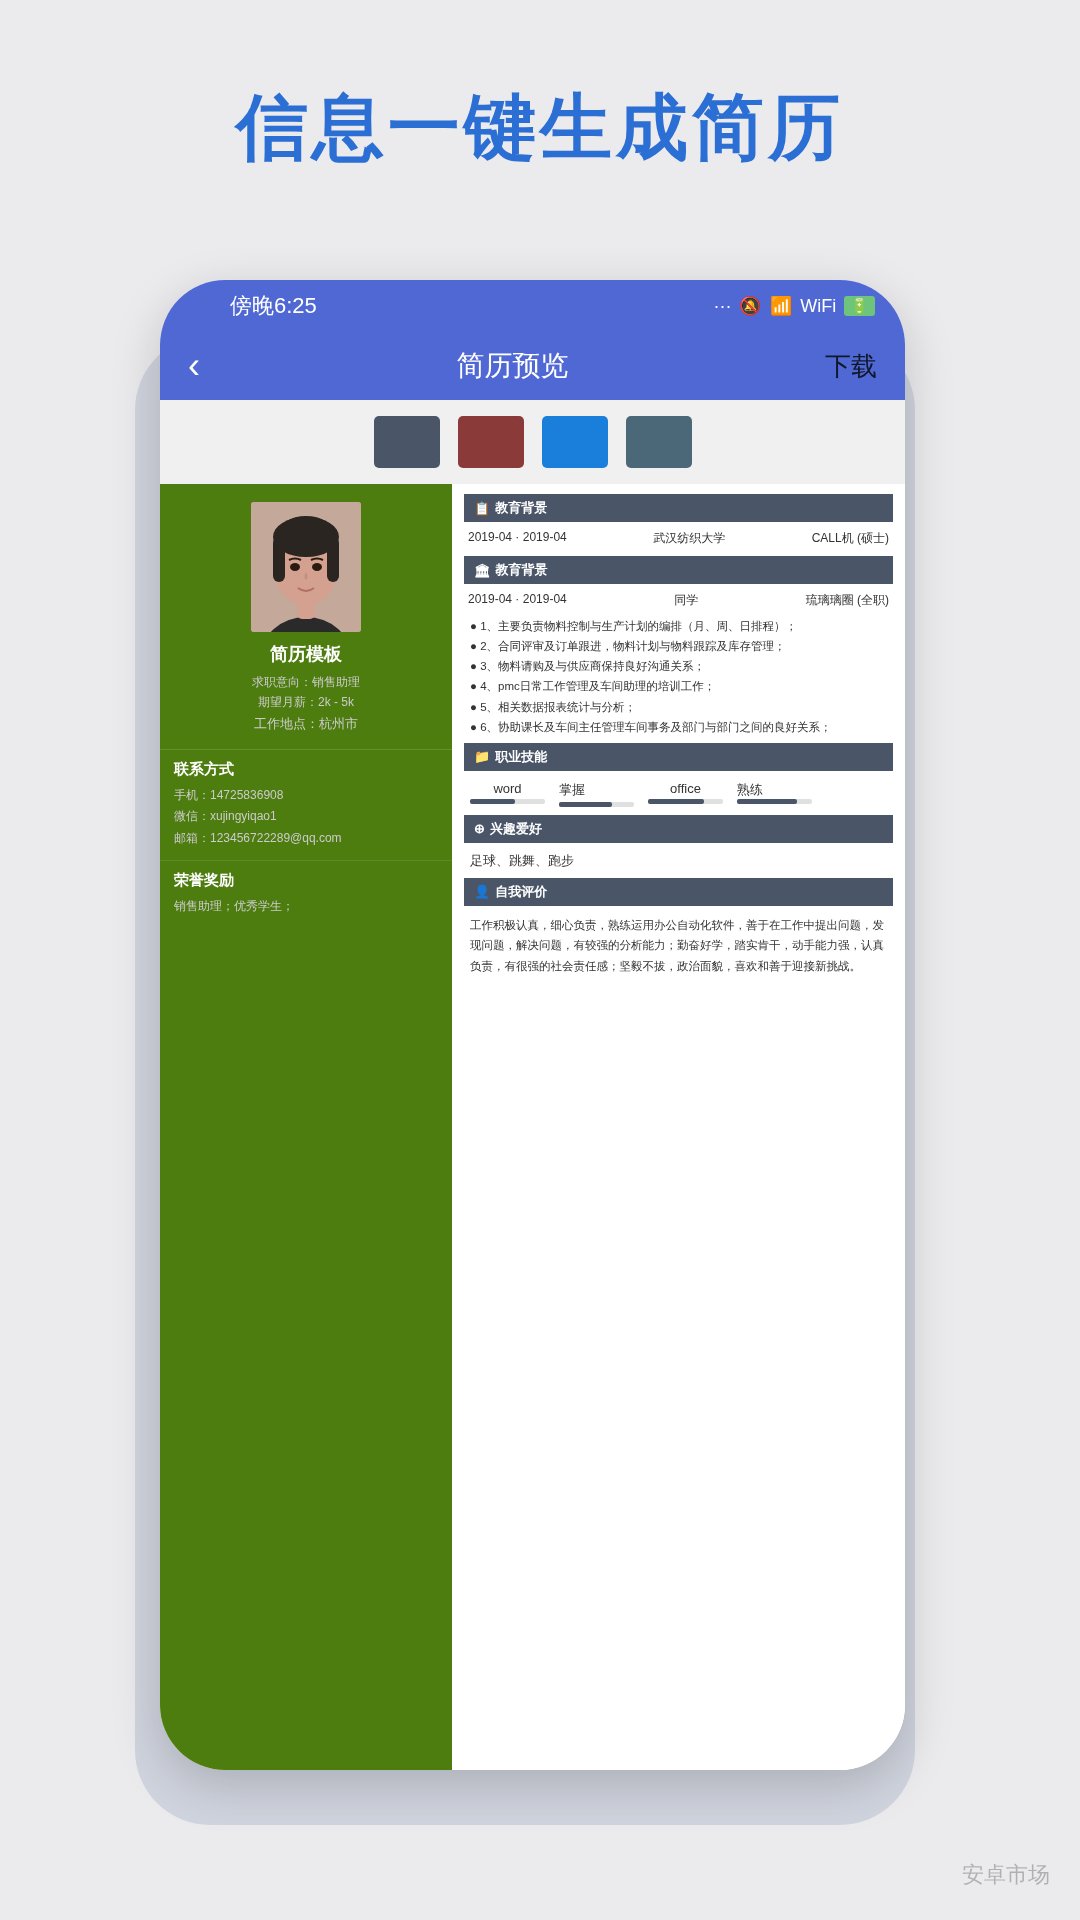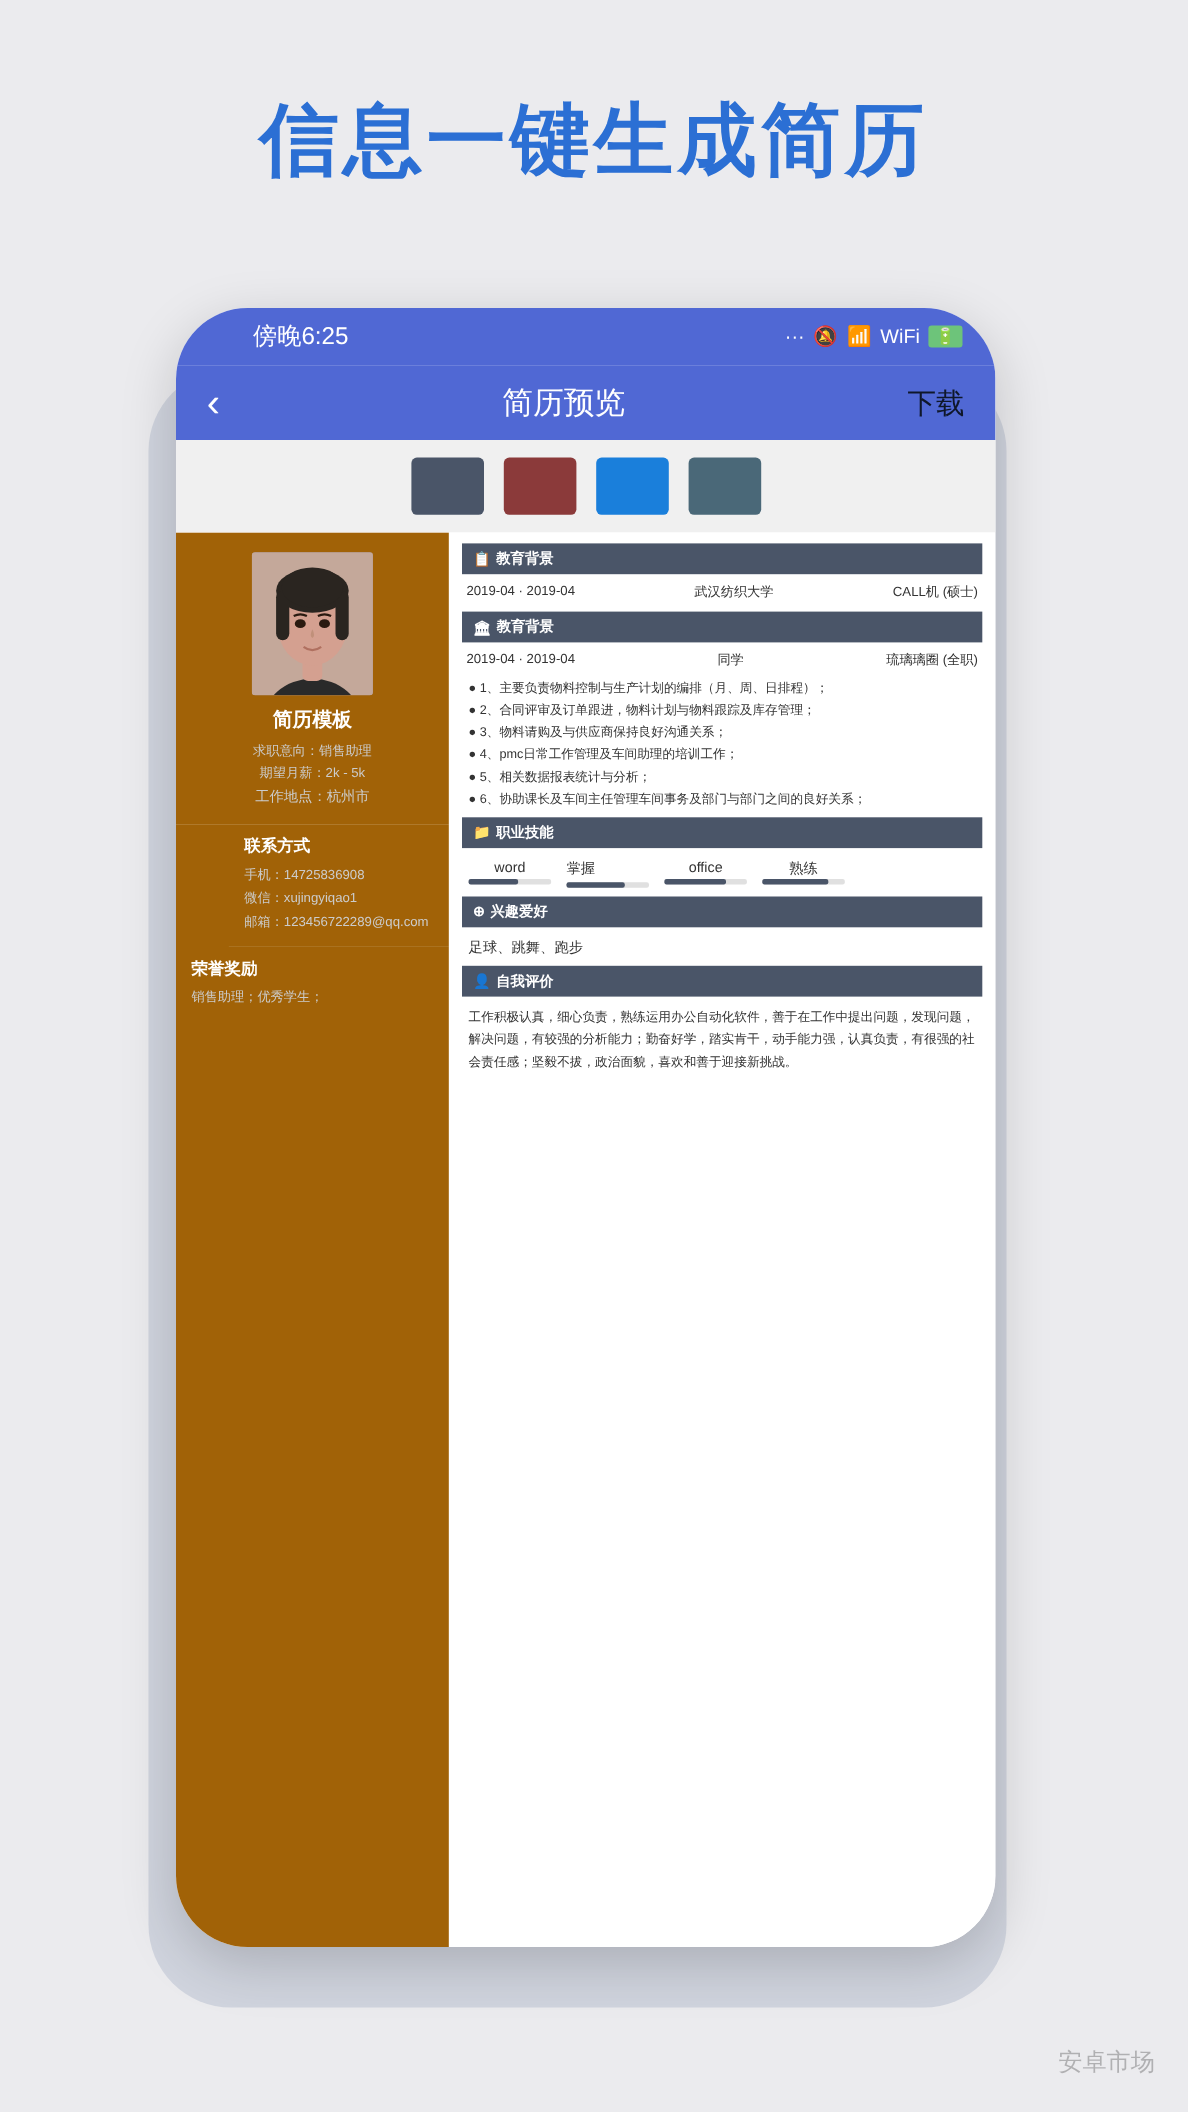--- a/index.html
+++ b/index.html
@@ -45,21 +45,21 @@
 
       <div style="background:#f0f0f0;padding:16px 0;display:flex;justify-content:center;gap:18px;">
         <div style="width:66px;height:52px;border-radius:5px;background:#4a5568;"></div>
         <div style="width:66px;height:52px;border-radius:5px;background:#8b3a3a;"></div>
         <div style="width:66px;height:52px;border-radius:5px;background:#1a7fdb;"></div>
         <div style="width:66px;height:52px;border-radius:5px;background:#4a6878;"></div>
       </div>
 
       <div style="display:flex;height:1318px;overflow:hidden;">
 
-        <div style="width:248px;background:#a16207;color:white;flex-shrink:0;position:relative;font-family:'PingFang SC','Microsoft YaHei',sans-serif;">
+        <div style="width:292px;background:#4d7c0f;color:white;flex-shrink:0;position:relative;font-family:'PingFang SC','Microsoft YaHei',sans-serif;">
 
           <div style="padding:18px 16px 14px;text-align:center;border-bottom:1px solid rgba(255,255,255,0.15);">
 
             <div style="width:110px;height:130px;margin:0 auto 10px;border-radius:3px;overflow:hidden;background:#b0a0a0;">
               
               <svg width="110" height="130" viewBox="0 0 110 130" xmlns="http://www.w3.org/2000/svg">
                 <rect width="110" height="130" fill="#c4a89a"></rect>
 
                 <ellipse cx="55" cy="155" rx="45" ry="40" fill="#2a2a2a"></ellipse>
 
@@ -85,21 +85,21 @@
                 <path d="M47 86 Q55 92 63 86" stroke="#b07060" stroke-width="2" fill="none"></path>
               </svg>
             </div>
             <div style="font-size:18px;font-weight:bold;margin-bottom:6px;color:white;">简历模板</div>
             <div style="font-size:12px;color:#ccc;line-height:1.7;">求职意向：销售助理</div>
             <div style="font-size:12px;color:#ccc;line-height:1.7;">期望月薪：2k - 5k</div>
             <div style="font-size:13px;color:#ccc;line-height:1.7;">工作地点：杭州市</div>
           </div>
 
 
-          <div style="padding:10px 14px 10px;border-bottom:1px solid rgba(255,255,255,0.1);margin-left:48px;">
+          <div style="padding:10px 14px 10px;border-bottom:1px solid rgba(255,255,255,0.1);">
             <div style="font-size:15px;font-weight:bold;margin-bottom:6px;color:white;">联系方式</div>
             <div style="font-size:12px;color:#ccc;line-height:1.8;">手机：14725836908</div>
             <div style="font-size:12px;color:#ccc;line-height:1.8;">微信：xujingyiqao1</div>
             <div style="font-size:12px;color:#ccc;line-height:1.8;word-break:break-all;">邮箱：123456722289@qq.com</div>
           </div>
 
           <div style="padding:10px 14px 10px;">
             <div style="font-size:15px;font-weight:bold;margin-bottom:6px;color:white;">荣誉奖励</div>
             <div style="font-size:12px;color:#ccc;line-height:1.8;">销售助理；优秀学生；</div>
           </div>
@@ -153,21 +153,21 @@
               <div style="width:75px;height:5px;background:#e0e0e0;border-radius:2px;">
                 <div style="width:70%;height:100%;background:#4a5568;border-radius:2px;"></div>
               </div>
             </div>
             <div style="display:flex;flex-direction:column;align-items:center;gap:3px;">
               <span style="font-size:13px;color:#333;">office</span>
               <div style="width:75px;height:5px;background:#e0e0e0;border-radius:2px;">
                 <div style="width:75%;height:100%;background:#4a5568;border-radius:2px;"></div>
               </div>
             </div>
-            <div style="display:flex;flex-direction:column;align-items:center;gap:0;">
+            <div style="display:flex;flex-direction:column;gap:0;">
               <span style="font-size:13px;color:#333;">熟练</span>
               <div style="width:75px;height:5px;background:#e0e0e0;border-radius:2px;">
                 <div style="width:80%;height:100%;background:#4a5568;border-radius:2px;"></div>
               </div>
             </div>
           </div>
 
           <div style="background:#4a5568;color:white;padding:5px 10px;font-size:13px;font-weight:bold;margin-bottom:5px;display:flex;align-items:center;gap:5px;">
             <span>⊕</span>
             <span>兴趣爱好</span>

